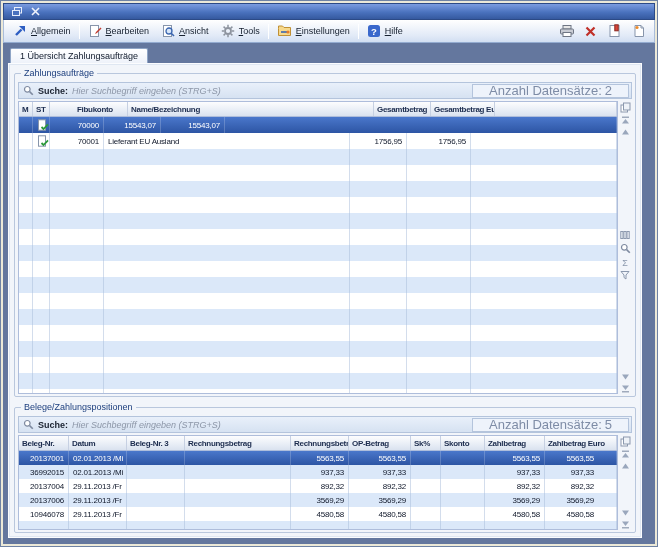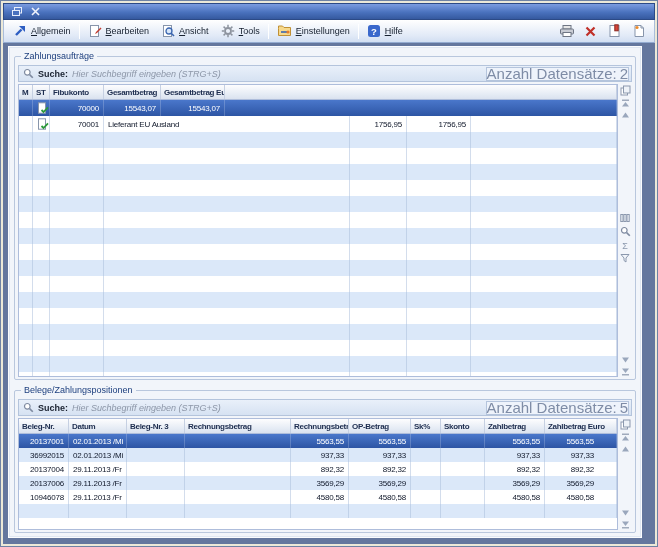--- a/index.html
+++ b/index.html
@@ -25,21 +25,21 @@
   
   .group{position:relative;border:1px solid #b9c7dd;border-radius:2px;padding:8px 3px 2px;display:flex;flex-direction:column;min-height:0;}
   .group--orders{margin-top:7px;height:324px;flex:0 0 324px;}
   .group--positions{margin-top:10px;flex:1;}
   .group-label{position:absolute;top:-7px;left:6px;font-size:9px;color:#1d3f7e;background:#f2f5fa;padding:0 3px;line-height:13px;white-space:nowrap;}
   
   .searchbar{height:17px;flex:0 0 17px;background:linear-gradient(180deg,#e9f0fa,#d6e2f2);border:1px solid #b4c4dc;display:flex;align-items:center;gap:4px;padding:0 2px 0 4px;}
   .search-label{font-weight:bold;font-size:9px;color:#1a2230;white-space:nowrap;}
   .search-input{flex:1;border:none;outline:none;background:transparent;font-size:9px;color:#303846;min-width:0;}
   .search-input::placeholder{color:#8d97a8;font-style:italic;}
-  .count-box{background:#eef3fb;border:1px solid #b4c4dc;color:#7e8ca6;font-size:15px;padding:0 0;height:14px;line-height:12px;white-space:nowrap;display:flex;gap:3px;align-items:flex-end;}
+  .count-box{background:#eef3fb;border:1px solid #b4c4dc;color:#7e8ca6;font-size:13px;padding:0 16px;height:14px;line-height:12px;white-space:nowrap;display:flex;gap:3px;align-items:flex-end;}
   
   .table-zone{flex:1;display:flex;margin-top:2px;min-height:0;}
   .tbl{flex:1;display:flex;flex-direction:column;border:1px solid #aebddb;background:#fff;min-height:0;overflow:hidden;min-width:0;}
   .thead{display:flex;height:15px;flex:0 0 15px;background:linear-gradient(180deg,#fdfdfe,#e6ecf5 65%,#dae2ef);border-bottom:1px solid #aebddb;}
   .th{font-size:8px;letter-spacing:-0.3px;font-weight:bold;color:#1c2c4e;padding:1px 3px;border-right:1px solid #c6d0e2;display:flex;align-items:center;overflow:hidden;white-space:nowrap;}
   .rows{flex:1;overflow:hidden;display:flex;flex-direction:column;}
   .trow{display:flex;flex:0 0 16px;height:16px;align-items:stretch;cursor:default;}
   .t2 .trow{flex:0 0 14px;height:14px;}
   .td{font-size:8px;letter-spacing:-0.2px;padding:0 4px;border-right:1px solid rgba(168,188,218,.5);display:flex;align-items:center;white-space:nowrap;overflow:hidden;color:#10182a;}
   .td.num{justify-content:flex-end;}
@@ -178,20 +178,23 @@
               <path d="M2 1.5 H8 L10.5 4 V12.5 H2 Z" fill="#fff" stroke="#8795ab"></path>
               <path d="M8 1.5 L8 4 L10.5 4" fill="none" stroke="#8795ab"></path>
               <circle cx="4" cy="3.5" r="1.6" fill="#ef8c2a"></circle>
             </svg>
           </span>
         </span>
       </span>
   </div>
 
   <div class="main">
+    <div class="tabrow">
+      <span class="tab">1 Übersicht Zahlungsaufträge</span>
+    </div>
 
     <div class="panel">
 
       <div class="group group--orders">
         <span class="group-label">Zahlungsaufträge</span>
         <div class="searchbar">
           <span class="ic" id="search-ic-1">
               <svg width="11" height="11" viewBox="0 0 11 11">
                 <circle cx="4.3" cy="4.3" r="2.8" fill="#fff" stroke="#7e8aa0" stroke-width="1.2"></circle>
                 <line x1="6.6" y1="6.6" x2="9.8" y2="9.8" stroke="#7e8aa0" stroke-width="1.6"></line>
@@ -202,21 +205,22 @@
           <span class="count-box">
             <span>Anzahl Datensätze:</span>
             <span>2</span>
           </span>
         </div>
         <div class="table-zone">
           <div class="tbl t1" id="tbl1">
             <div class="thead" id="t1-head">
                 <span class="th" style="width: 14px; flex: 0 0 14px;">M</span>
                 <span class="th" style="width: 17px; flex: 0 0 17px;">ST</span>
-                <span class="th" style="width: 54px; flex: 0 0 54px;">Fibukonto</span>
+                <span class="th" style="width: 54px; flex: 0 0 54px; margin-left: 24px;">Fibukonto</span>
+                <span class="th" style="width: 246px; flex: 0 0 246px;">Name/Bezeichnung</span>
                 <span class="th" style="width: 57px; flex: 0 0 57px;">Gesamtbetrag</span>
                 <span class="th" style="width: 64px; flex: 0 0 64px;">Gesamtbetrag Euro</span>
                 <span class="th" style="flex: 1 1 0%;"></span>
               </div>
             <div class="rows" id="t1-rows">
                 <div class="trow sel">
                   <span class="td" style="width: 14px; flex: 0 0 14px;"></span>
                   <span class="td" style="width: 17px; flex: 0 0 17px;">
                     <span class="ic">
                       <svg width="12" height="12" viewBox="0 0 12 12">

